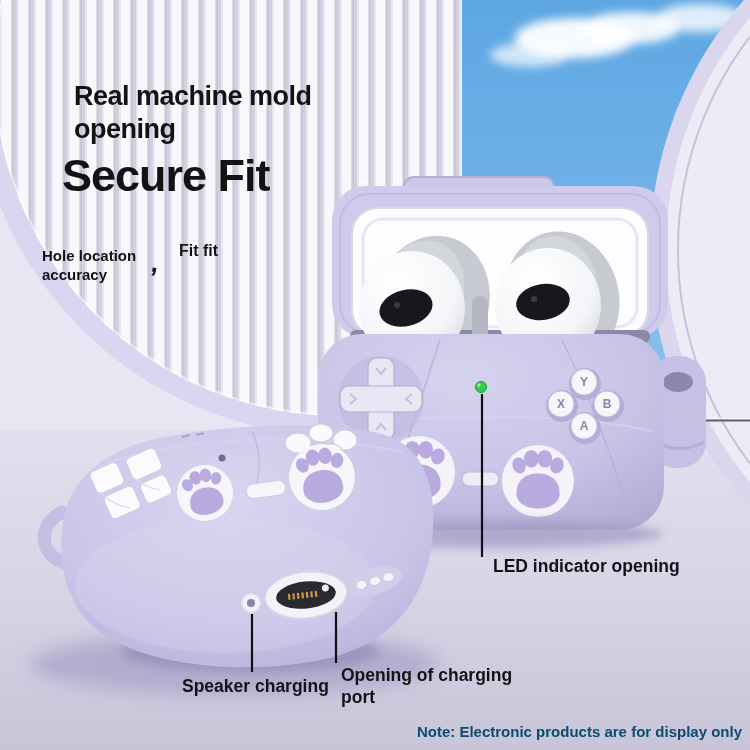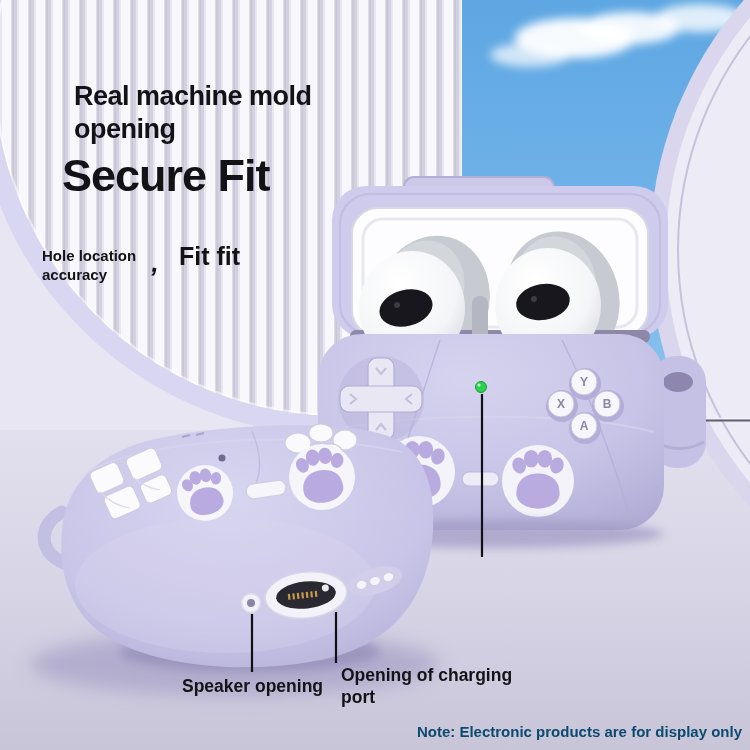--- a/index.html
+++ b/index.html
@@ -4,21 +4,21 @@
 <style>
   html,body{margin:0;padding:0;background:#e2e0ed;}
   .stage{position:relative;width:750px;height:750px;overflow:hidden;
          font-family:"Liberation Sans",sans-serif;color:#131317;}
   .stage svg{position:absolute;left:0;top:0;}
   .txt{position:absolute;color:#131317;}
   .h-sub{left:62px;top:80px;width:288px;font-size:27px;font-weight:700;line-height:1.22;letter-spacing:-0.5px;margin-left:12px;}
   .h-title{left:62px;top:150px;font-size:45px;font-weight:800;letter-spacing:-1px;}
   .tag-left{left:42px;top:247px;width:132px;font-size:15px;font-weight:700;line-height:1.25;}
   .tag-comma{left:152px;top:248px;font-size:26px;font-weight:700;transform:rotate(12deg);}
-  .tag-right{left:179px;top:242px;font-size:25px;font-weight:800;}
+  .tag-right{left:179px;top:242px;font-size:16px;font-weight:800;}
   .lbl-led{left:493px;top:556px;font-size:17.5px;font-weight:700;}
   .lbl-port{left:341px;top:644px;width:172px;font-size:17.5px;font-weight:700;line-height:1.28;margin-top:20px;}
   .lbl-speaker{left:182px;top:676px;font-size:17.5px;font-weight:700;}
   .note{right:8px;top:723px;font-size:15px;font-weight:700;color:#0c4a6e;}
   .btn-letter{position:absolute;font-size:12px;font-weight:600;color:#8b86a4;transform:translate(-50%,-50%);}
 </style>
 </head>
 <body>
 
 <div class="stage">
@@ -249,21 +249,22 @@
     <line x1="252" y1="614" x2="252" y2="672"></line>
     <line x1="336" y1="612" x2="336" y2="663"></line>
   </g>
 </svg>
 
   <div class="txt h-sub">Real machine mold opening</div>
   <div class="txt h-title">Secure Fit</div>
   <div class="txt tag-left">Hole location accuracy</div>
   <div class="txt tag-comma">,</div>
   <div class="txt tag-right">Fit fit</div>
+  <div class="txt lbl-led">LED indicator opening</div>
   <div class="txt lbl-port">Opening of charging port</div>
-  <div class="txt lbl-speaker">Speaker opening</div>
+  <div class="txt lbl-speaker">Speaker charging</div>
   <div class="txt note">Note: Electronic products are for display only</div>
 
   <div class="btn-letter" style="left:584px;top:382px;">Y</div>
   <div class="btn-letter" style="left:561px;top:404px;">X</div>
   <div class="btn-letter" style="left:607px;top:404px;">B</div>
   <div class="btn-letter" style="left:584px;top:426px;">A</div>
 </div>
 
 </body></html>

